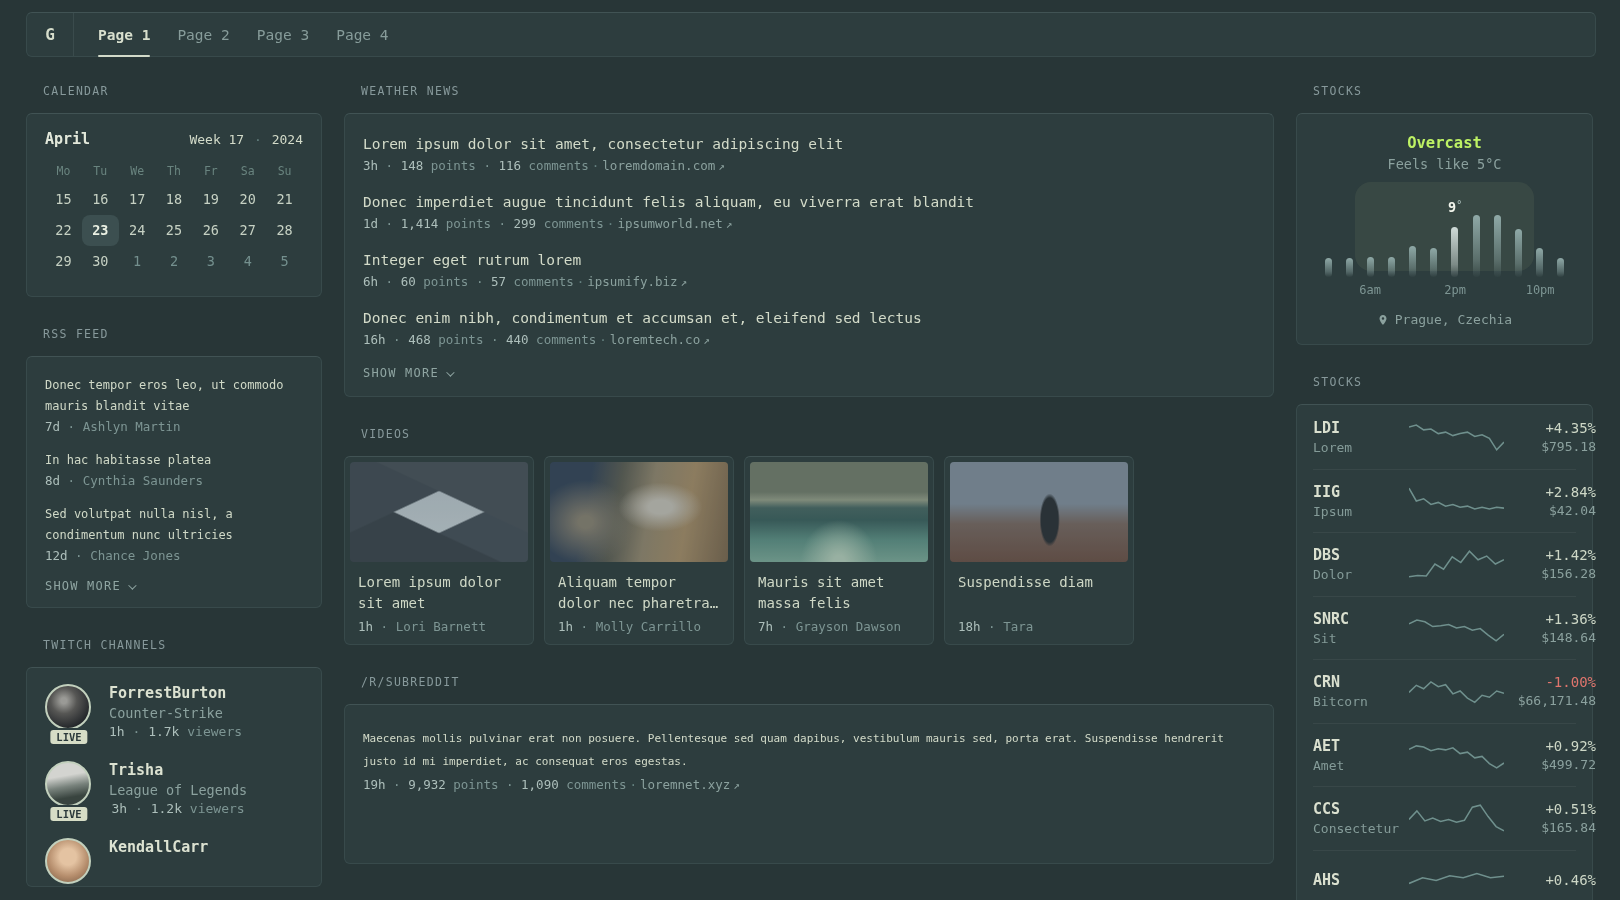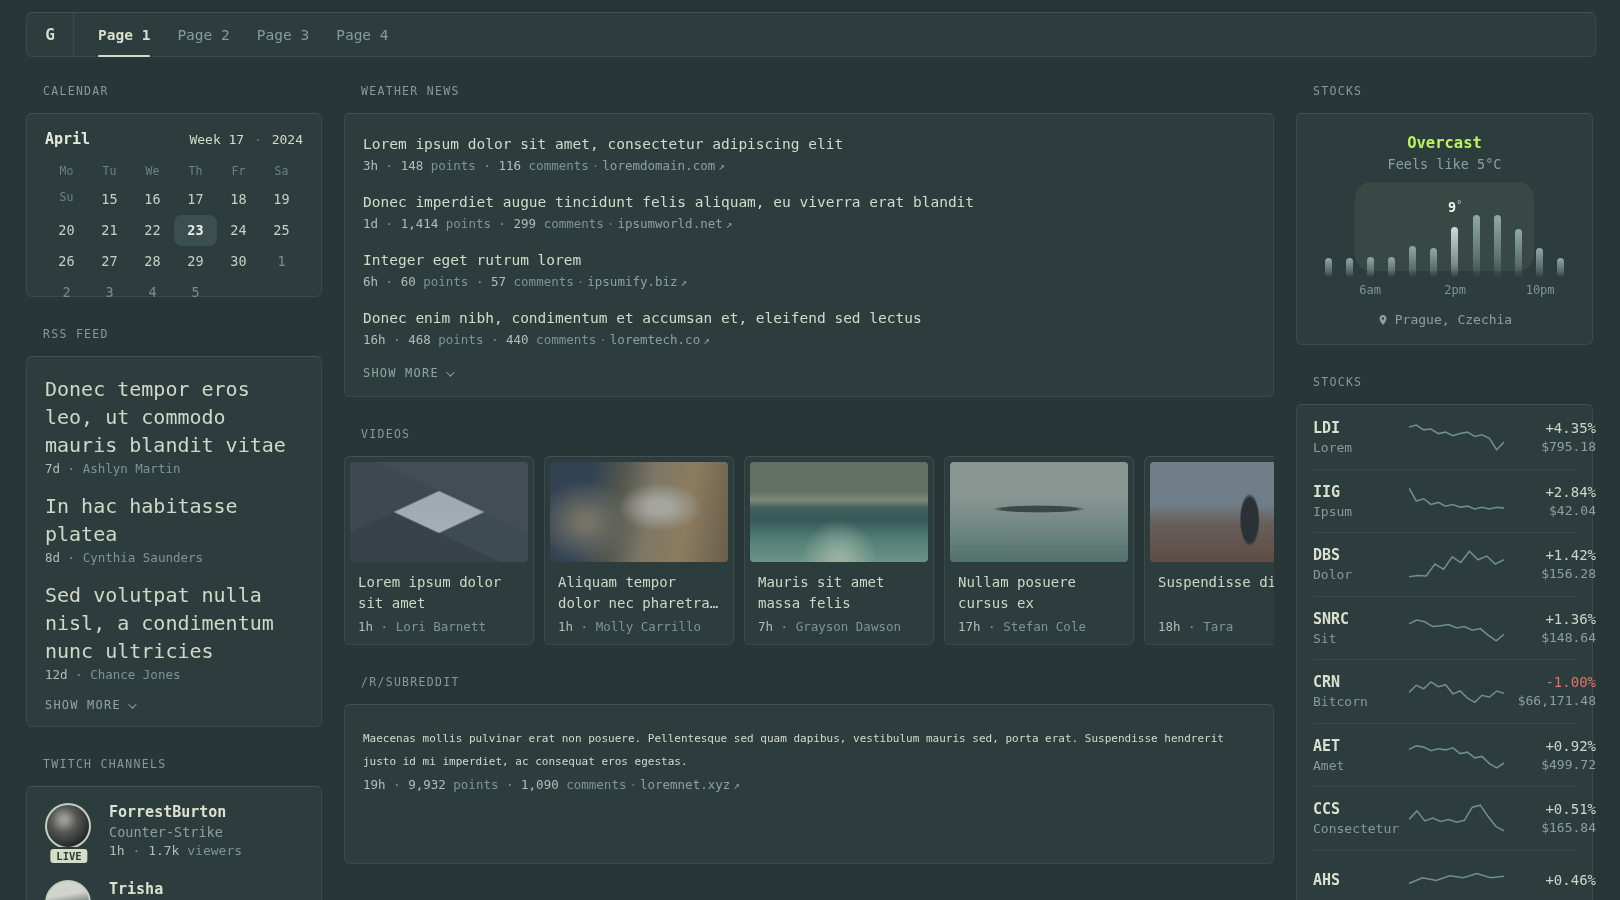--- a/index.html
+++ b/index.html
@@ -46,33 +46,33 @@
   .chev { display:inline-block; width:6px; height:6px; border-right:1.5px solid currentColor;
     border-bottom:1.5px solid currentColor; transform:rotate(45deg) translateY(-2px);
     margin-left:7px; }
 
   
   .cal-card { padding:16px 18px 14px; height:184px; }
   .cal-head { display:flex; justify-content:space-between; align-items:baseline; margin-bottom:10px; }
   .cal-month { font-size:15px; font-weight:bold; color:#e2e8da; }
   .cal-week { font-size:13px; color:#d3dbc9; }
   .cal-week .dim { color:#64807f; margin:0 2px; }
-  .cal-grid { display:grid; grid-template-columns:repeat(6,1fr); row-gap:0; }
+  .cal-grid { display:grid; grid-template-columns:repeat(7,1fr); row-gap:0; }
   .cal-grid .dh { color:#69847f; font-size:11.5px; text-align:center; height:26px;
     line-height:26px; }
   .cal-grid .cell { text-align:center; font-size:13.5px; color:#c6d1c3; height:31px;
     line-height:31px; }
   .cal-grid .cell.muted { color:#74908e; }
   .cal-grid .cell.selected { background:#3c4f50; border-radius:8px; color:#eaf0e3;
     font-weight:bold; }
 
   
   .rss-card { padding:18px 18px 14px; }
   .feed-item { margin-bottom:16px; }
-  .f-title { font-size:20px; line-height:28px; color:#d0d9c7; cursor:pointer; }
+  .f-title { font-size:12px; line-height:21px; color:#d0d9c7; cursor:pointer; }
   .f-meta { font-size:12.5px; color:#7d9593; margin-top:2px; }
 
   
   .tw-card { padding:16px 18px; height:220px; }
   .tw-row { display:flex; margin-bottom:22px; }
   .tw-avwrap { position:relative; width:48px; margin-right:16px; flex:none; }
   .avatar { width:46px; height:46px; border-radius:50%; border:2px solid #c2d0bd; }
   .forrest-avatar { background:radial-gradient(circle at 40% 35%,#9a9a96 8%,#565654 35%,#23262a 75%); }
   .trisha-avatar { background:linear-gradient(170deg,#d3d4d0 32%,#78827c 55%,#39443f 78%); }
   .kendall-avatar { background:radial-gradient(circle at 50% 40%,#e4c3a2 25%,#b58d6c 60%,#7d5f47 95%); }
@@ -310,25 +310,20 @@
               <div class="thumb camera-hands-thumbnail"></div>
               <div class="v-title">Aliquam tempor dolor nec pharetra…</div>
               <div class="v-meta"><span class="num">1h</span> · Molly Carrillo</div>
             </div>
             <div class="video-card">
               <div class="thumb boat-wake-thumbnail"></div>
               <div class="v-title">Mauris sit amet massa felis</div>
               <div class="v-meta"><span class="num">7h</span> · Grayson Dawson</div>
             </div>
             <div class="video-card">
-              <div class="thumb canoe-fog-thumbnail"></div>
-              <div class="v-title">Nullam posuere cursus ex</div>
-              <div class="v-meta"><span class="num">17h</span> · Stefan Cole</div>
-            </div>
-            <div class="video-card">
               <div class="thumb foggy-figure-thumbnail"></div>
               <div class="v-title">Suspendisse diam</div>
               <div class="v-meta"><span class="num">18h</span> · Tara</div>
             </div>
           </div>
       </section>
 
       <section>
         <h2 class="sec">/R/SUBREDDIT</h2>
         <div class="card sr-card" id="srList">

